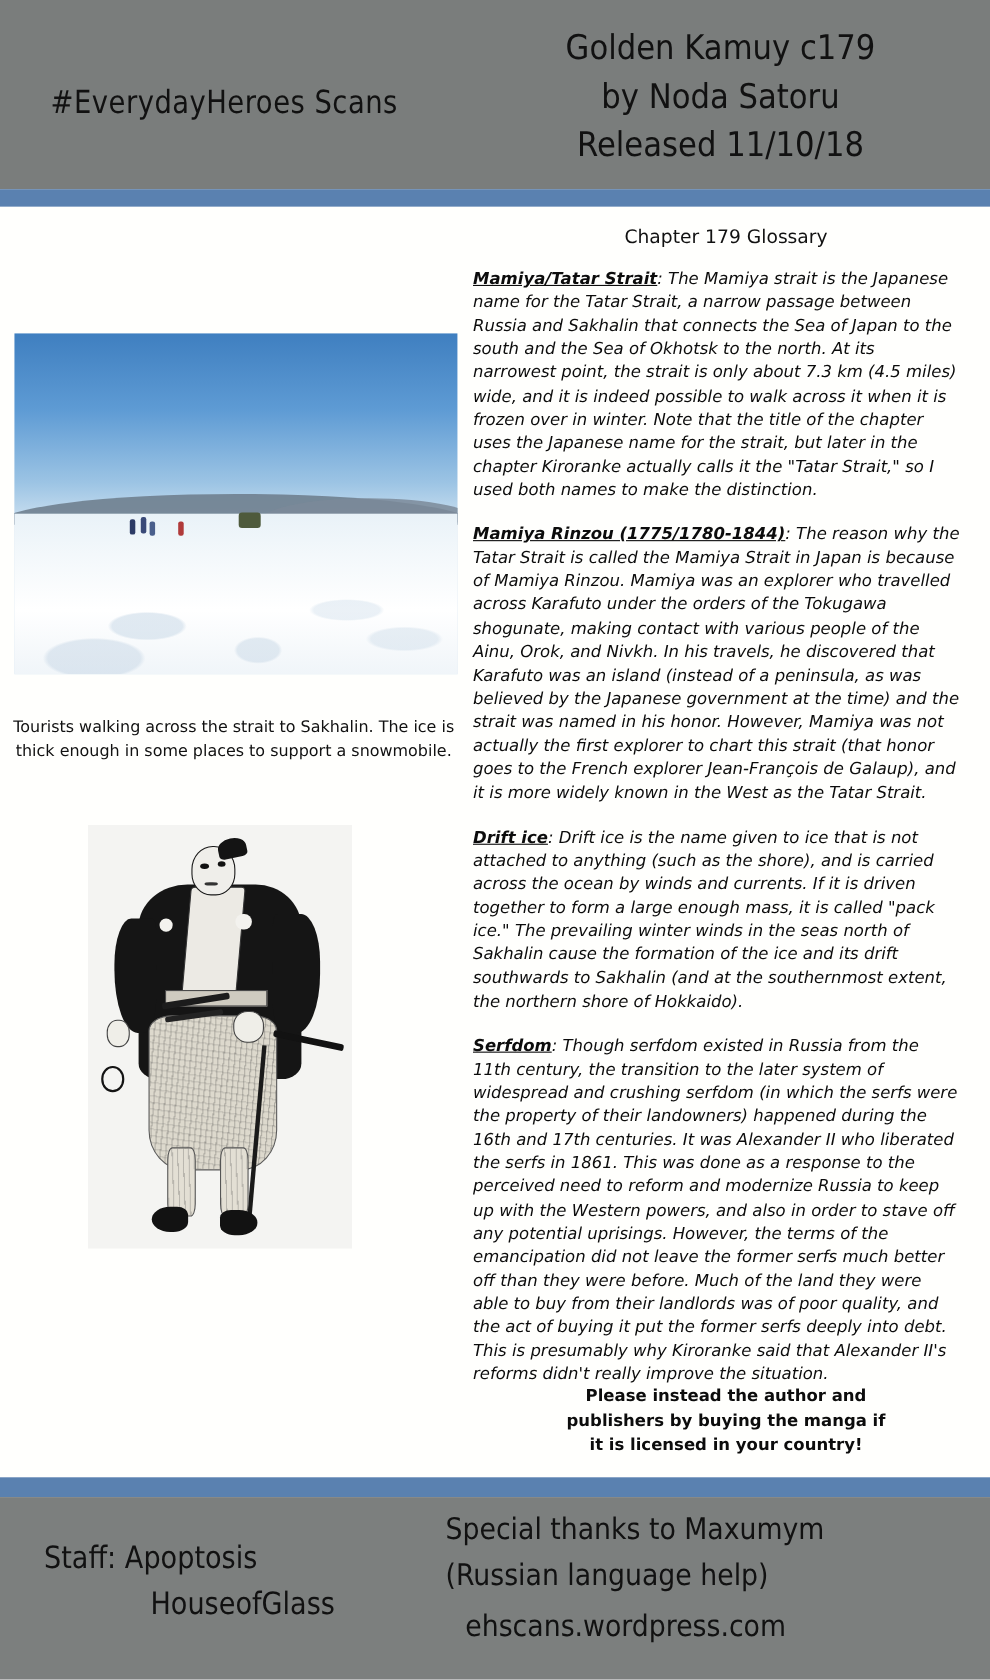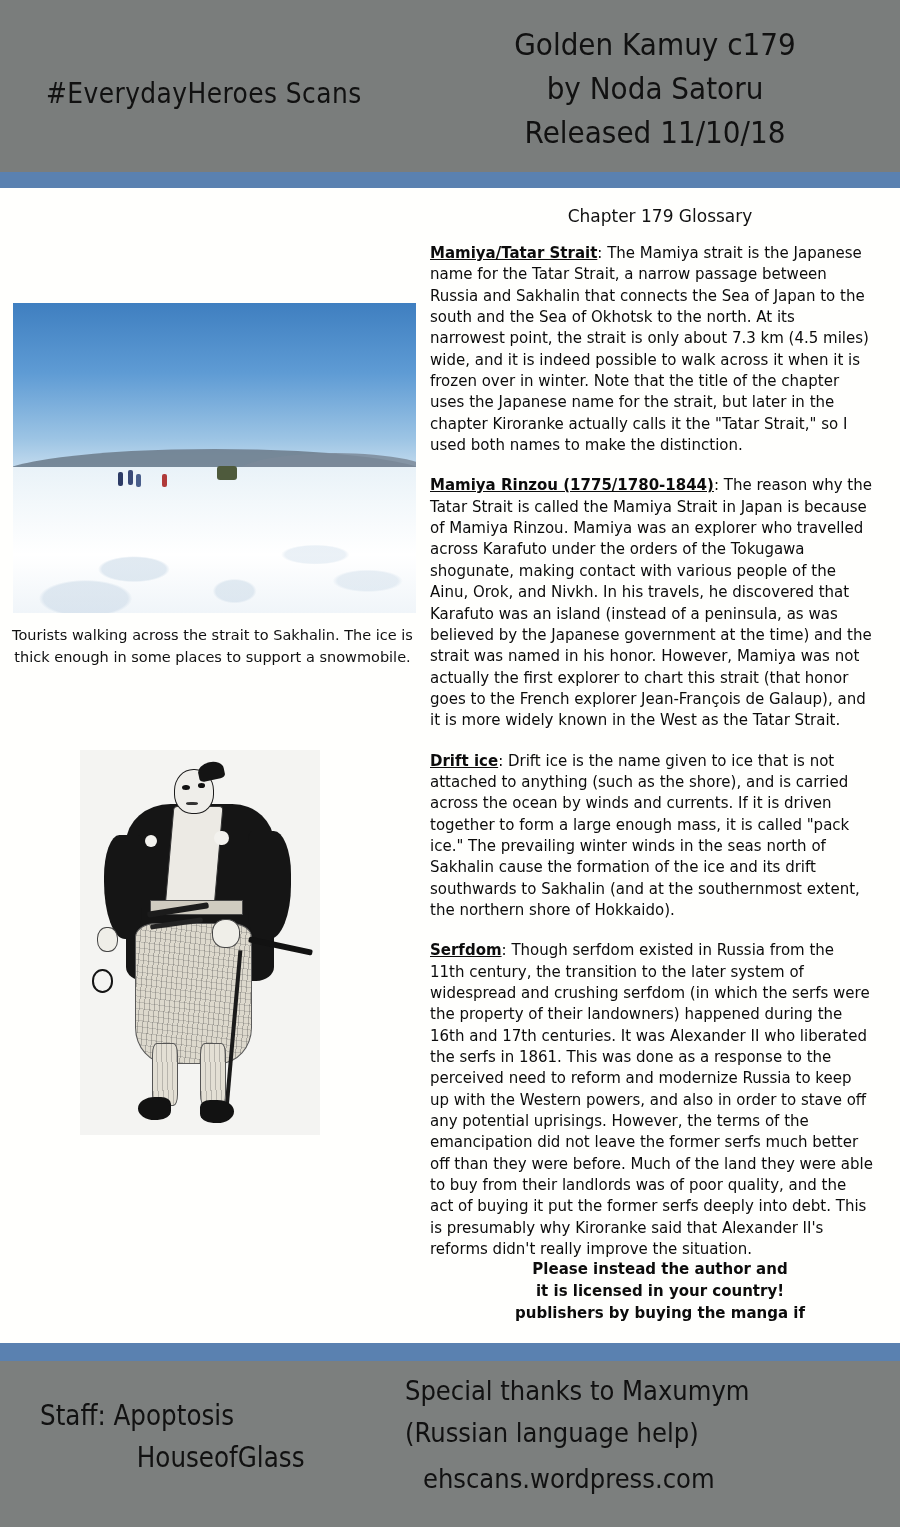--- a/index.html
+++ b/index.html
@@ -119,20 +119,21 @@
     position:absolute; left:50.5%; top:52.5%; width:20px; height:14px;
     background:#4e5a3c; border-radius:3px;
   }
 
   .caption {
     position: absolute;
     text-align: center;
     color: #111111;
     font-size: 14.5px;
     line-height: 22px;
+    margin-top: 26px;
   }
   .caption-strait { left: 10px; top: 436px; width: 405px; }
 
   .photo-portrait {
     position: absolute;
     left: 80px;
     top: 562px;
     width: 240px;
     height: 385px;
     background: #f4f4f2;
@@ -186,20 +187,21 @@
     color: #111111;
   }
   .glossary {
     position: absolute;
     left: 430px;
     top: 55px;
     width: 443px;
     color: #0c0c0c;
     font-size: 15px;
     line-height: 21.35px;
+    font-style: italic;
   }
   .entry { margin: 0 0 19px 0; }
   .entry .term {
     font-weight: bold;
     text-decoration: underline;
   }
   .support {
     position: absolute;
     left: 450px;
     top: 1070px;
@@ -322,22 +324,22 @@
       <p class="entry">
         <span class="term">Drift ice</span><span>:  Drift ice is the name given to ice that is not attached to anything (such as the shore), and is carried across the ocean by winds and currents.  If it is driven together to form a large enough mass, it is called "pack ice."  The prevailing winter winds in the seas north of Sakhalin cause the formation of the ice and its drift southwards to Sakhalin (and at the southernmost extent, the northern shore of Hokkaido).</span>
       </p>
       <p class="entry">
         <span class="term">Serfdom</span><span>:  Though serfdom existed in Russia from the 11th century, the transition to the later system of widespread and crushing serfdom (in which the serfs were the property of their landowners) happened during the 16th and 17th centuries.  It was Alexander II who liberated the serfs in 1861.  This was done as a response to the perceived need to reform and modernize Russia to keep up with the Western powers, and also in order to stave off any potential uprisings.  However, the terms of the emancipation did not leave the former serfs much better off than they were before.  Much of the land they were able to buy from their landlords was of poor quality, and the act of buying it put the former serfs deeply into debt.  This is presumably why Kiroranke said that Alexander II's reforms didn't really improve the situation.</span>
       </p>
     </div>
 
     <div class="support">
       <div>Please instead the author and</div>
+      <div>publishers by buying the manga if</div>
       <div>it is licensed in your country!</div>
-      <div>publishers by buying the manga if</div>
     </div>
 
   </div>
 
   <div class="footer-stripe"></div>
   <div class="footer-bar"></div>
   <div class="staff">
     <div class="nowrap">Staff: Apoptosis</div>
     <div class="nowrap line2">HouseofGlass</div>
   </div>

